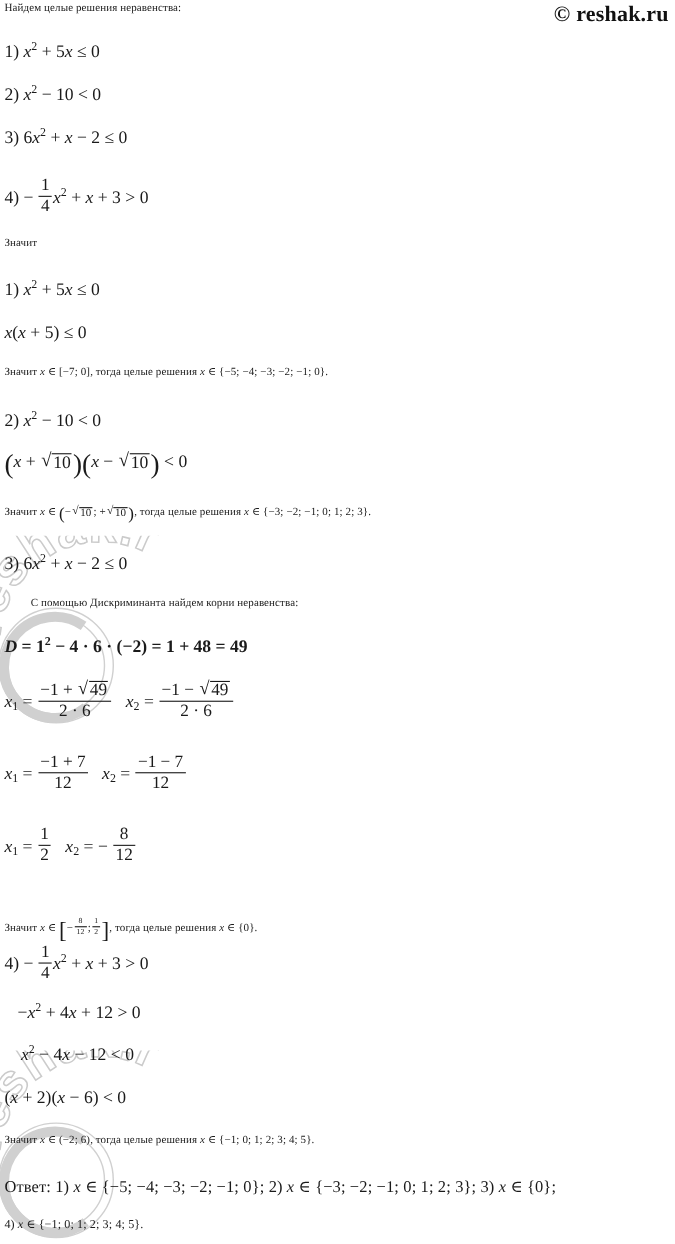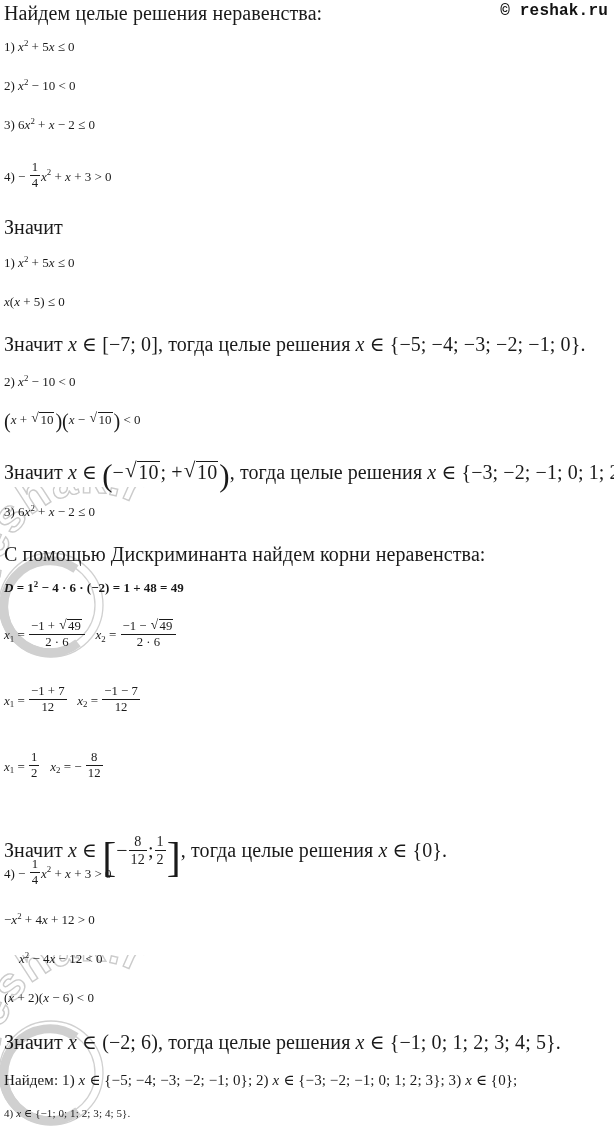--- a/index.html
+++ b/index.html
@@ -44,39 +44,39 @@
 
   .line {
     position: absolute;
     left: 4px;
     white-space: nowrap;
     line-height: 1;
   }
 
   .txt {
     font-family: "Liberation Serif", "DejaVu Serif", serif;
-    font-size: 20px;
+    font-size: 10px;
     letter-spacing: 0.1px;
   }
 
   .math {
     font-family: "Liberation Serif", "DejaVu Serif", serif;
-    font-size: 13px;
+    font-size: 16px;
   }
   .math i, .mi {
     font-style: italic;
     font-family: "Liberation Serif", "DejaVu Serif", serif;
   }
 
   .copyright {
     position: absolute;
     right: 6px;
     top: 2px;
-    font-family: Liberation Mono, monospace;
-    font-size: 16px;
+    font-family: Liberation Serif, serif;
+    font-size: 20px;
     font-weight: 700;
     color: #111;
     letter-spacing: 0.2px;
     z-index: 10;
   }
   sup.expn {
     font-size: 0.68em;
     vertical-align: super;
     line-height: 0;
     font-style: normal;
@@ -239,21 +239,21 @@
     <div class="line txt" style="top:460px;">
       <span>Значит</span>
       <i class="mi">x</i> <span class="op">∈</span> <span class="bigparen">(</span><span class="op">−</span><span class="sqrt"><span class="rad">√</span><span class="bar">10</span></span>; <span class="op">+</span><span class="sqrt"><span class="rad">√</span><span class="bar">10</span></span><span class="bigparen">)</span><span>, тогда целые решения</span>
       <i class="mi">x</i> <span class="op">∈</span> <span>{−3; −2; −1; 0; 1; 2; 3}</span>.
     </div>
 
     <div class="line math" style="top:505px;">
       <span class="op">3)</span>&nbsp;6<i>x</i><sup class="expn">2</sup> <span class="op">+</span> <i>x</i> <span class="op">−</span> 2 <span class="op">≤</span> 0
     </div>
 
-    <div class="line txt" style="top:544px;">С помощью Дискриминанта найдем корни неравенства:</div>
+    <div class="line txt" style="top:544px;margin-left:24px;">С помощью Дискриминанта найдем корни неравенства:</div>
 
     <div class="line math" style="top:581px;font-weight:bold;">
       <i>D</i> <span class="op">=</span> 1<sup class="expn">2</sup> <span class="op">−</span> 4 <span class="op">·</span> 6 <span class="op">·</span> (<span class="op">−</span>2) <span class="op">=</span> 1 <span class="op">+</span> 48 <span class="op">=</span> 49
     </div>
 
     <div class="line math" style="top:618px;">
       <i>x</i><sub class="idx">1</sub> <span class="op">=</span>
       <span class="frac"><span class="num"><span class="op">−</span>1 <span class="op">+</span> <span class="sqrt"><span class="rad">√</span><span class="bar">49</span></span></span><span class="den">2 <span class="op">·</span> 6</span></span>
       &nbsp;
       <i>x</i><sub class="idx">2</sub> <span class="op">=</span>
@@ -279,40 +279,40 @@
     <div class="line txt" style="top:834px;">
       <span>Значит</span>
       <i class="mi">x</i> <span class="op">∈</span> <span class="bigbrack">[</span><span class="op">−</span><span class="frac small"><span class="num">8</span><span class="den">12</span></span>;<span class="frac small"><span class="num">1</span><span class="den">2</span></span><span class="bigbrack">]</span><span>, тогда целые решения</span>
       <i class="mi">x</i> <span class="op">∈</span> <span>{0}</span>.
     </div>
 
     <div class="line math" style="top:858px;">
       <span class="op">4)</span>&nbsp;<span class="op">−</span>&nbsp;<span class="frac"><span class="num">1</span><span class="den">4</span></span><i>x</i><sup class="expn">2</sup> <span class="op">+</span> <i>x</i> <span class="op">+</span> 3 <span class="op">&gt;</span> 0
     </div>
 
-    <div class="line math" style="top:913px;">
+    <div class="line math" style="top:913px;margin-left:12px;">
       <span class="op">−</span><i>x</i><sup class="expn">2</sup> <span class="op">+</span> 4<i>x</i> <span class="op">+</span> 12 <span class="op">&gt;</span> 0
     </div>
 
     <div class="line math" style="top:952px;margin-left:15px;">
       <i>x</i><sup class="expn">2</sup> <span class="op">−</span> 4<i>x</i> <span class="op">−</span> 12 <span class="op">&lt;</span> 0
     </div>
 
     <div class="line math" style="top:991px;">
       (<i>x</i> <span class="op">+</span> 2)(<i>x</i> <span class="op">−</span> 6) <span class="op">&lt;</span> 0
     </div>
 
     <div class="line txt" style="top:1032px;">
       <span>Значит</span>
       <i class="mi">x</i> <span class="op">∈</span> <span>(−2; 6)</span><span>, тогда целые решения</span>
       <i class="mi">x</i> <span class="op">∈</span> <span>{−1; 0; 1; 2; 3; 4; 5}</span>.
     </div>
 
     <div class="line txt" style="top:1073px; font-size:15px;">
-      <span>Найдем:</span>
+      <span>Ответ:</span>
       <span>1)</span>
       <i class="mi">x</i> <span class="op">∈</span> <span>{−5; −4; −3; −2; −1; 0}</span>;
       <span>2)</span>
       <i class="mi">x</i> <span class="op">∈</span> <span>{−3; −2; −1; 0; 1; 2; 3}</span>;
       <span>3)</span>
       <i class="mi">x</i> <span class="op">∈</span> <span>{0}</span>;
     </div>
 
     <div class="line txt" style="top:1108px; font-size:11px;">
       <span>4)</span>

